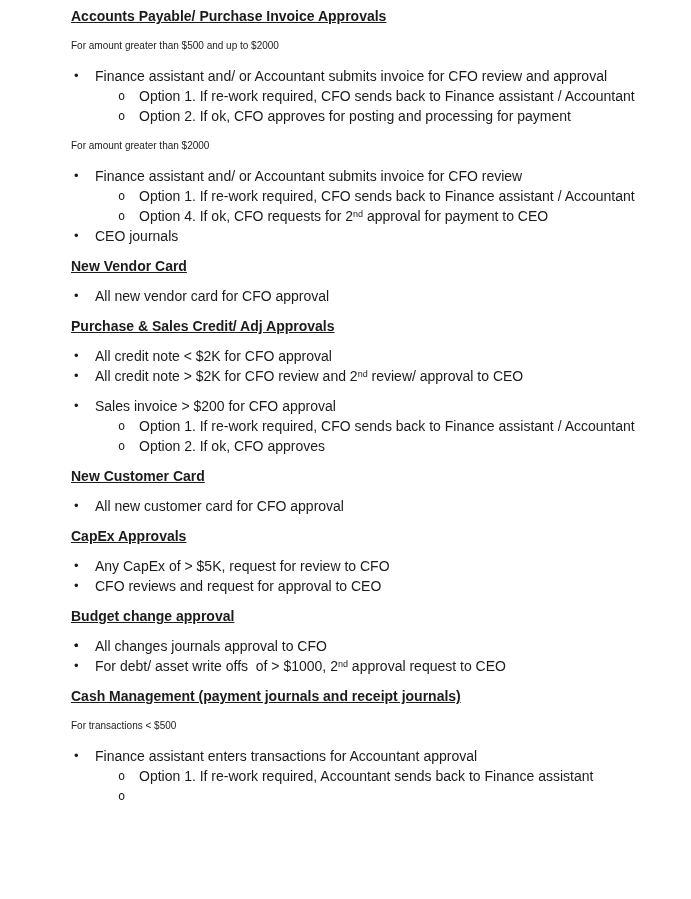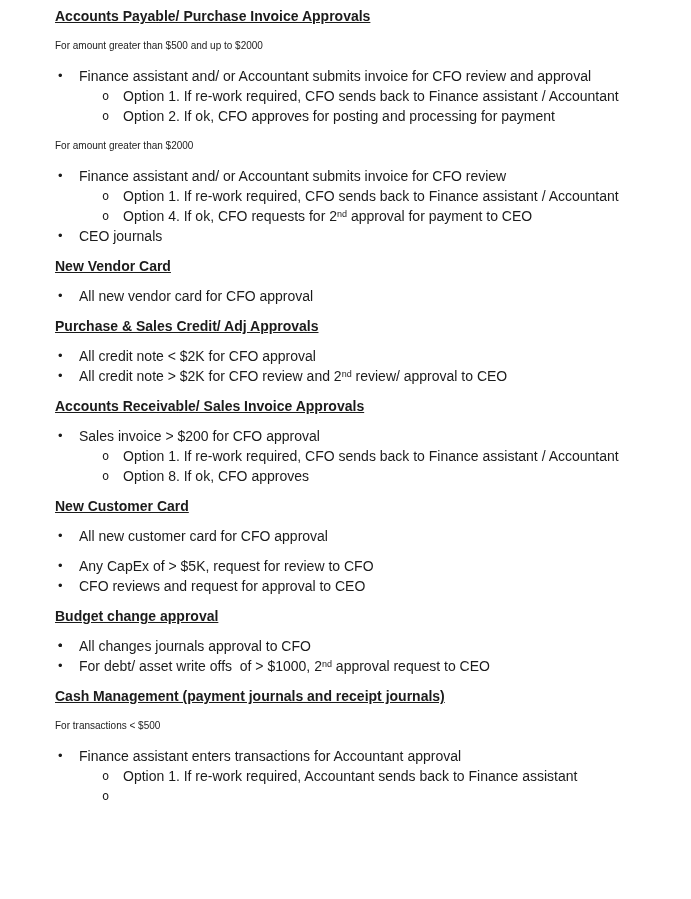--- a/index.html
+++ b/index.html
@@ -12,21 +12,21 @@
     width: 691px;
     height: 899px;
     background: #ffffff;
     overflow: hidden;
     font-family: "Liberation Sans", sans-serif;
     color: #1b1b1b;
     box-sizing: border-box;
     padding: 6px 40px 0 55px;
   }
   .block {
-    margin: 0 0 10px 0;
+    margin: 0 0 10px 16px;
   }
   .heading {
     font-size: 14px;
     line-height: 20px;
     font-weight: 700;
     text-decoration: underline;
     white-space: pre-wrap;
   }
   .paragraph {
     font-size: 10px;
@@ -94,30 +94,30 @@
       </div>
       <div class="block heading">New Vendor Card</div>
       <div class="block list">
         <div class="li l1"><span class="marker">•</span><span class="txt"><span>All new vendor card for CFO approval</span></span></div>
       </div>
       <div class="block heading">Purchase &amp; Sales Credit/ Adj Approvals</div>
       <div class="block list">
         <div class="li l1"><span class="marker">•</span><span class="txt"><span>All credit note &lt; $2K for CFO approval</span></span></div>
         <div class="li l1"><span class="marker">•</span><span class="txt"><span>All credit note &gt; $2K for CFO review and 2</span><sup class="sp">nd</sup><span> review/ approval to CEO</span></span></div>
       </div>
-      <div class="block heading">Accounts Receivable/ Sales Invoice Approvals</div>
       <div class="block list">
         <div class="li l1"><span class="marker">•</span><span class="txt"><span>Sales invoice &gt; $200 for CFO approval</span></span></div>
         <div class="li l2"><span class="marker">o</span><span class="txt"><span>Option 1. If re-work required, CFO sends back to Finance assistant / Accountant</span></span></div>
-        <div class="li l2"><span class="marker">o</span><span class="txt"><span>Option 8. If ok, CFO approves</span></span></div>
+        <div class="li l2"><span class="marker">o</span><span class="txt"><span>Option 2. If ok, CFO approves</span></span></div>
       </div>
       <div class="block heading">New Customer Card</div>
       <div class="block list">
         <div class="li l1"><span class="marker">•</span><span class="txt"><span>All new customer card for CFO approval</span></span></div>
       </div>
+      <div class="block heading">CapEx Approvals</div>
       <div class="block list">
         <div class="li l1"><span class="marker">•</span><span class="txt"><span>Any CapEx of &gt; $5K, request for review to CFO</span></span></div>
         <div class="li l1"><span class="marker">•</span><span class="txt"><span>CFO reviews and request for approval to CEO</span></span></div>
       </div>
       <div class="block heading">Budget change approval</div>
       <div class="block list">
         <div class="li l1"><span class="marker">•</span></div>
       </div>
       <div class="block list">
         <div class="li l1"><span class="marker">•</span><span class="txt"><span>All changes journals approval to CFO</span></span></div>

